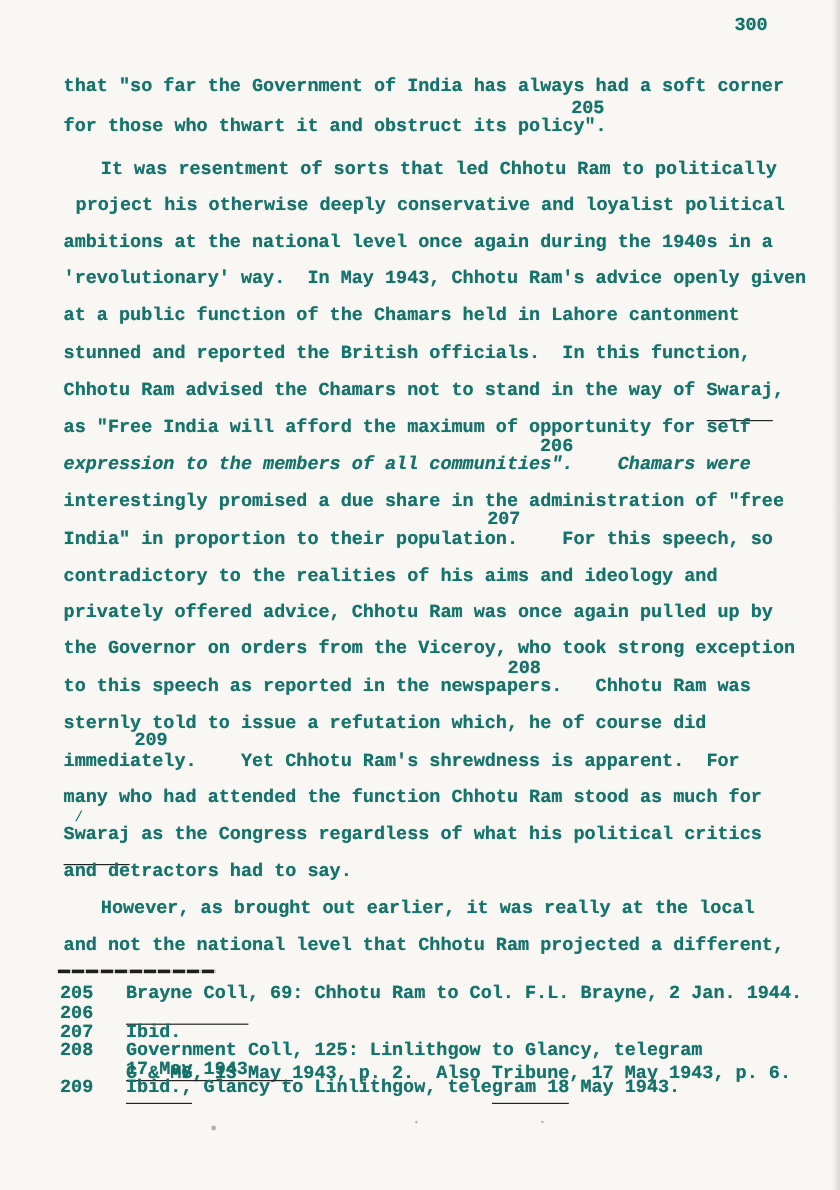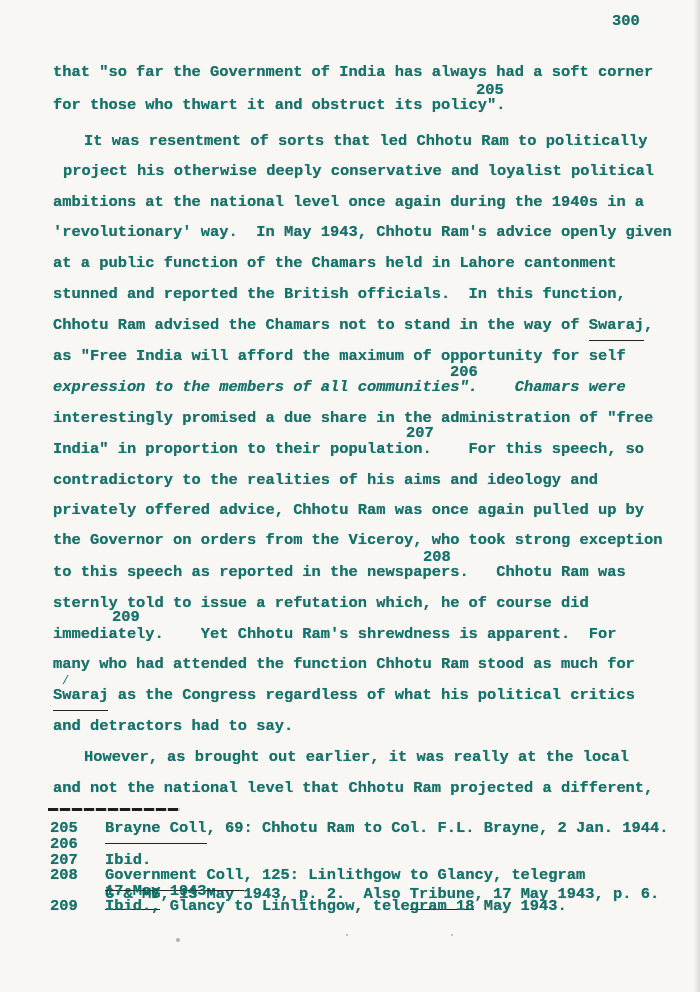--- a/index.html
+++ b/index.html
@@ -8,21 +8,21 @@
     background:#f8f7f4;
     color:#0f766e;
     font-family:"Liberation Mono","DejaVu Sans Mono",monospace;
   }
   .line{
     position:absolute;white-space:pre;
     font-size:15.4px;line-height:18px;font-weight:700;
     text-shadow:0 0 0.7px rgba(25,25,25,0.55);
   }
   .tick{font-size:12px;font-weight:400;text-shadow:none;}
-  .u{border-bottom:1.6px solid #232323;padding-bottom:6px;}
+  .u{border-bottom:1.6px solid #232323;padding-bottom:16px;}
   .page-number{
     position:absolute;left:612px;top:12px;white-space:pre;
     font-size:15.4px;line-height:18px;font-weight:700;
     text-shadow:0 0 0.7px rgba(25,25,25,0.55);
   }
   .rule{
     position:absolute;left:48px;top:808px;width:132px;height:3px;
     background:repeating-linear-gradient(90deg,#1d1d1d 0 10px,rgba(29,29,29,0.2) 10px 12px);
   }
   .edge{

